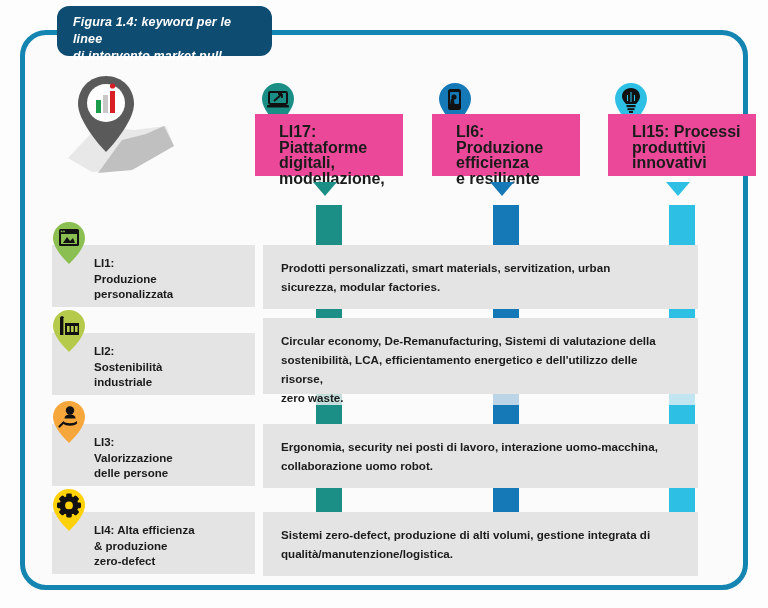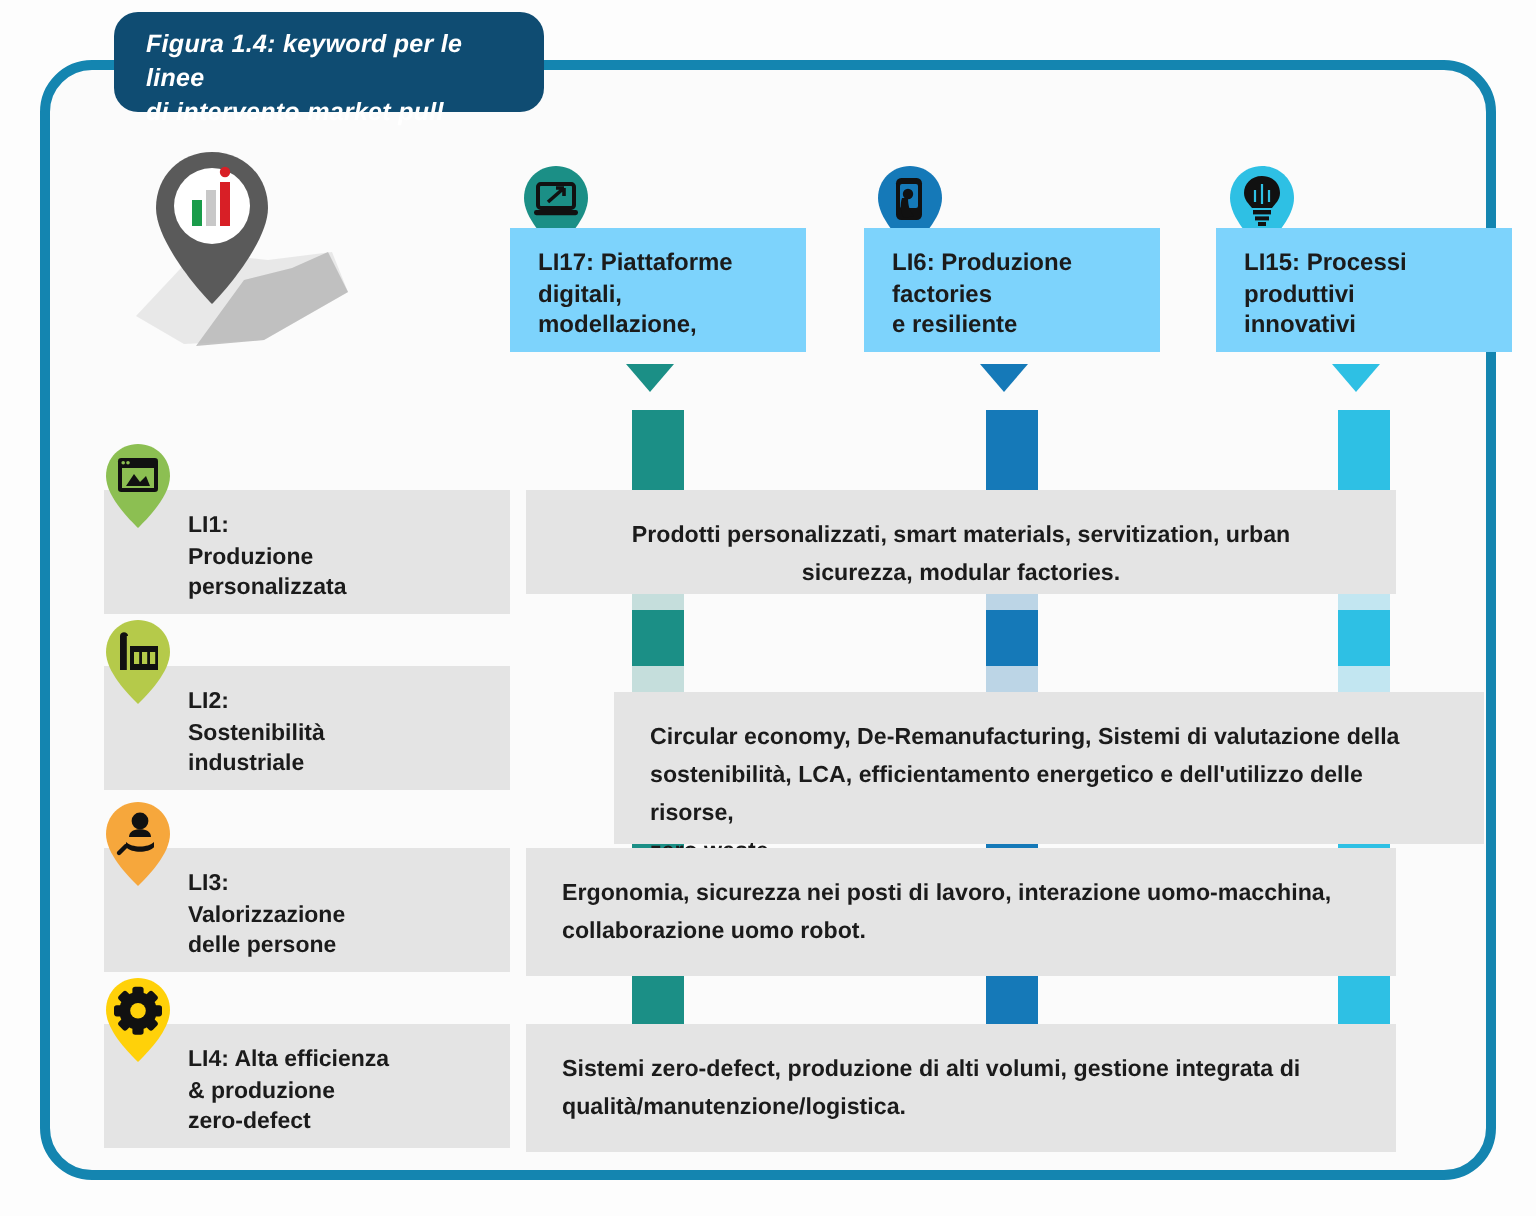--- a/index.html
+++ b/index.html
@@ -72,24 +72,24 @@
     top: 0px;
     width: 34px;
     height: 44px;
   }
   .col-head .box {
     position: absolute;
     left: 0px;
     top: 32px;
     width: 148px;
     height: 62px;
-    background: #7dd3fc;
-    padding: 10px 10px 0 14px;
-    box-sizing: border-box;
-    font-size: 12px;
+    background: #ec4899;
+    padding: 10px 10px 0 24px;
+    box-sizing: border-box;
+    font-size: 16px;
     font-weight: bold;
     color: #1b1b1b;
     line-height: 15.5px;
   }
   .col-head .down-tri {
     position: absolute;
     top: 100px;
     left: 58px;
     width: 0;
     height: 0;
@@ -190,31 +190,31 @@
 
   <div class="stripe-solid" style="left:669px; top:205px; height:44px; background:#2ec0e4;"></div>
   <div class="stripe-light" style="left:669px; top:245px; height:64px; background:#c2e6f1;"></div>
   <div class="stripe-solid" style="left:669px; top:305px; height:32px; background:#2ec0e4;"></div>
   <div class="stripe-light" style="left:669px; top:333px; height:76px; background:#c2e6f1;"></div>
   <div class="stripe-solid" style="left:669px; top:405px; height:23px; background:#2ec0e4;"></div>
   <div class="stripe-light" style="left:669px; top:424px; height:64px; background:#c2e6f1;"></div>
   <div class="stripe-solid" style="left:669px; top:484px; height:32px; background:#2ec0e4;"></div>
   <div class="stripe-light" style="left:669px; top:512px; height:64px; background:#c2e6f1;"></div>
 
-  <div class="content-cell" style="top:245px; height:52px;text-align:center;">
+  <div class="content-cell" style="top:245px; height:64px;">
     <div>Prodotti personalizzati, smart materials, servitization, urban</div>
     <div>sicurezza, modular factories.</div>
   </div>
-  <div class="content-cell" style="top:346px; height:76px;margin-left:44px;">
+  <div class="content-cell" style="top:318px; height:76px;">
     <div>Circular economy, De-Remanufacturing, Sistemi di valutazione della</div>
     <div>sostenibilità, LCA, efficientamento energetico e dell'utilizzo delle risorse,</div>
     <div>zero waste.</div>
   </div>
   <div class="content-cell" style="top:424px; height:64px;">
-    <div>Ergonomia, sicurezza nei posti di lavoro, interazione uomo-macchina,</div>
+    <div>Ergonomia, security nei posti di lavoro, interazione uomo-macchina,</div>
     <div>collaborazione uomo robot.</div>
   </div>
   <div class="content-cell" style="top:512px; height:64px;">
     <div>Sistemi zero-defect, produzione di alti volumi, gestione integrata di</div>
     <div>qualità/manutenzione/logistica.</div>
   </div>
 
   <div class="title-pill">
     <div>Figura 1.4: keyword per le linee</div>
     <div>di intervento market pull</div>
@@ -254,21 +254,21 @@
       <svg class="svgicon" width="34" height="44" viewBox="0 0 34 44">
         <path d="M17 1 C26 1 33 8 33 17 C33 27 22 38 17 43 C12 38 1 27 1 17 C1 8 8 1 17 1 Z" fill="#1579b8"></path>
         <rect x="10" y="7" width="13" height="21" rx="2.6" fill="#111"></rect>
         <rect x="12" y="10" width="9" height="12" rx="1" fill="#1579b8"></rect>
         <circle cx="16" cy="15" r="2.6" fill="#111"></circle>
         <path d="M16 17 C16 21 17 24 19 26 L14 27 C12 24 12 20 13 17 Z" fill="#111"></path>
       </svg>
     </div>
     <div class="box">
       <div>LI6: Produzione</div>
-      <div>factories</div>
+      <div>efficienza</div>
       <div>e resiliente</div>
     </div>
     <div class="down-tri" style="border-top:14px solid #1579b8;"></div>
   </div>
 
   <div class="col-head" style="left:608px; top:82px;">
     <div class="pin">
       <svg class="svgicon" width="34" height="44" viewBox="0 0 34 44">
         <path d="M17 1 C26 1 33 8 33 17 C33 27 22 38 17 43 C12 38 1 27 1 17 C1 8 8 1 17 1 Z" fill="#2ec0e4"></path>
         <path d="M17 6 C11.5 6 8 10 8 14.5 C8 18 10.5 20 12 22 L22 22 C23.5 20 26 18 26 14.5 C26 10 22.5 6 17 6 Z" fill="#111"></path>

